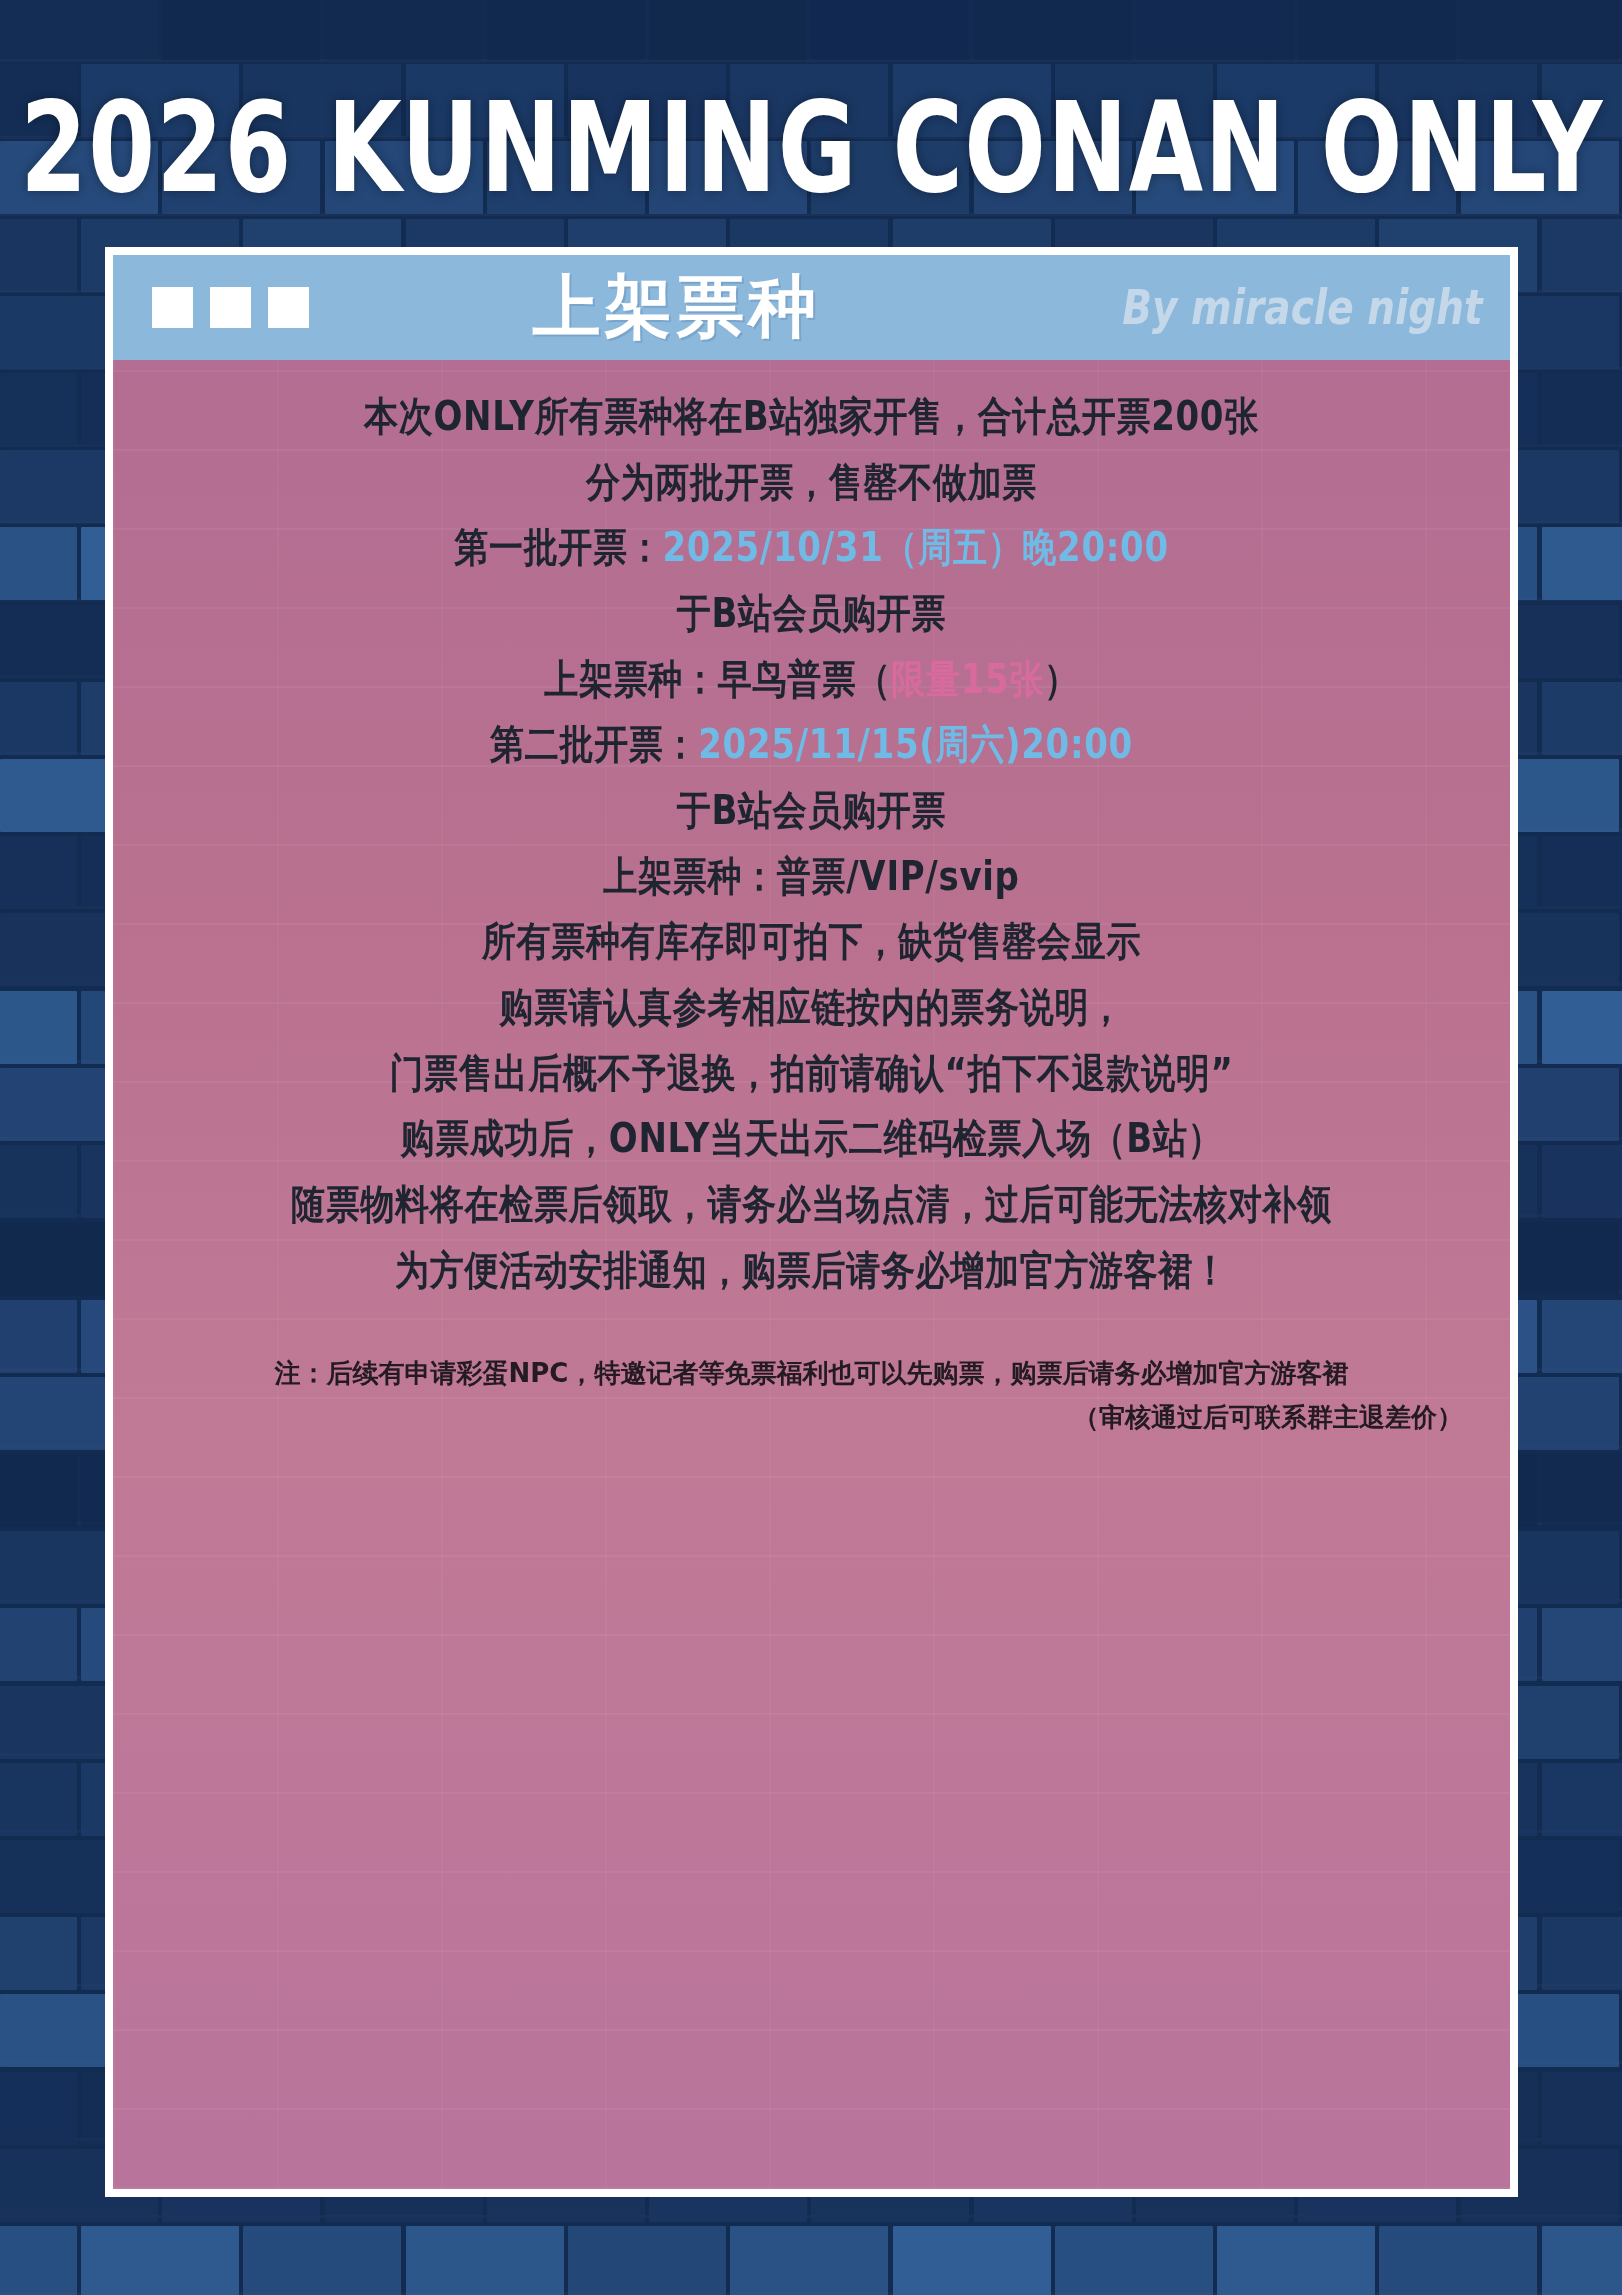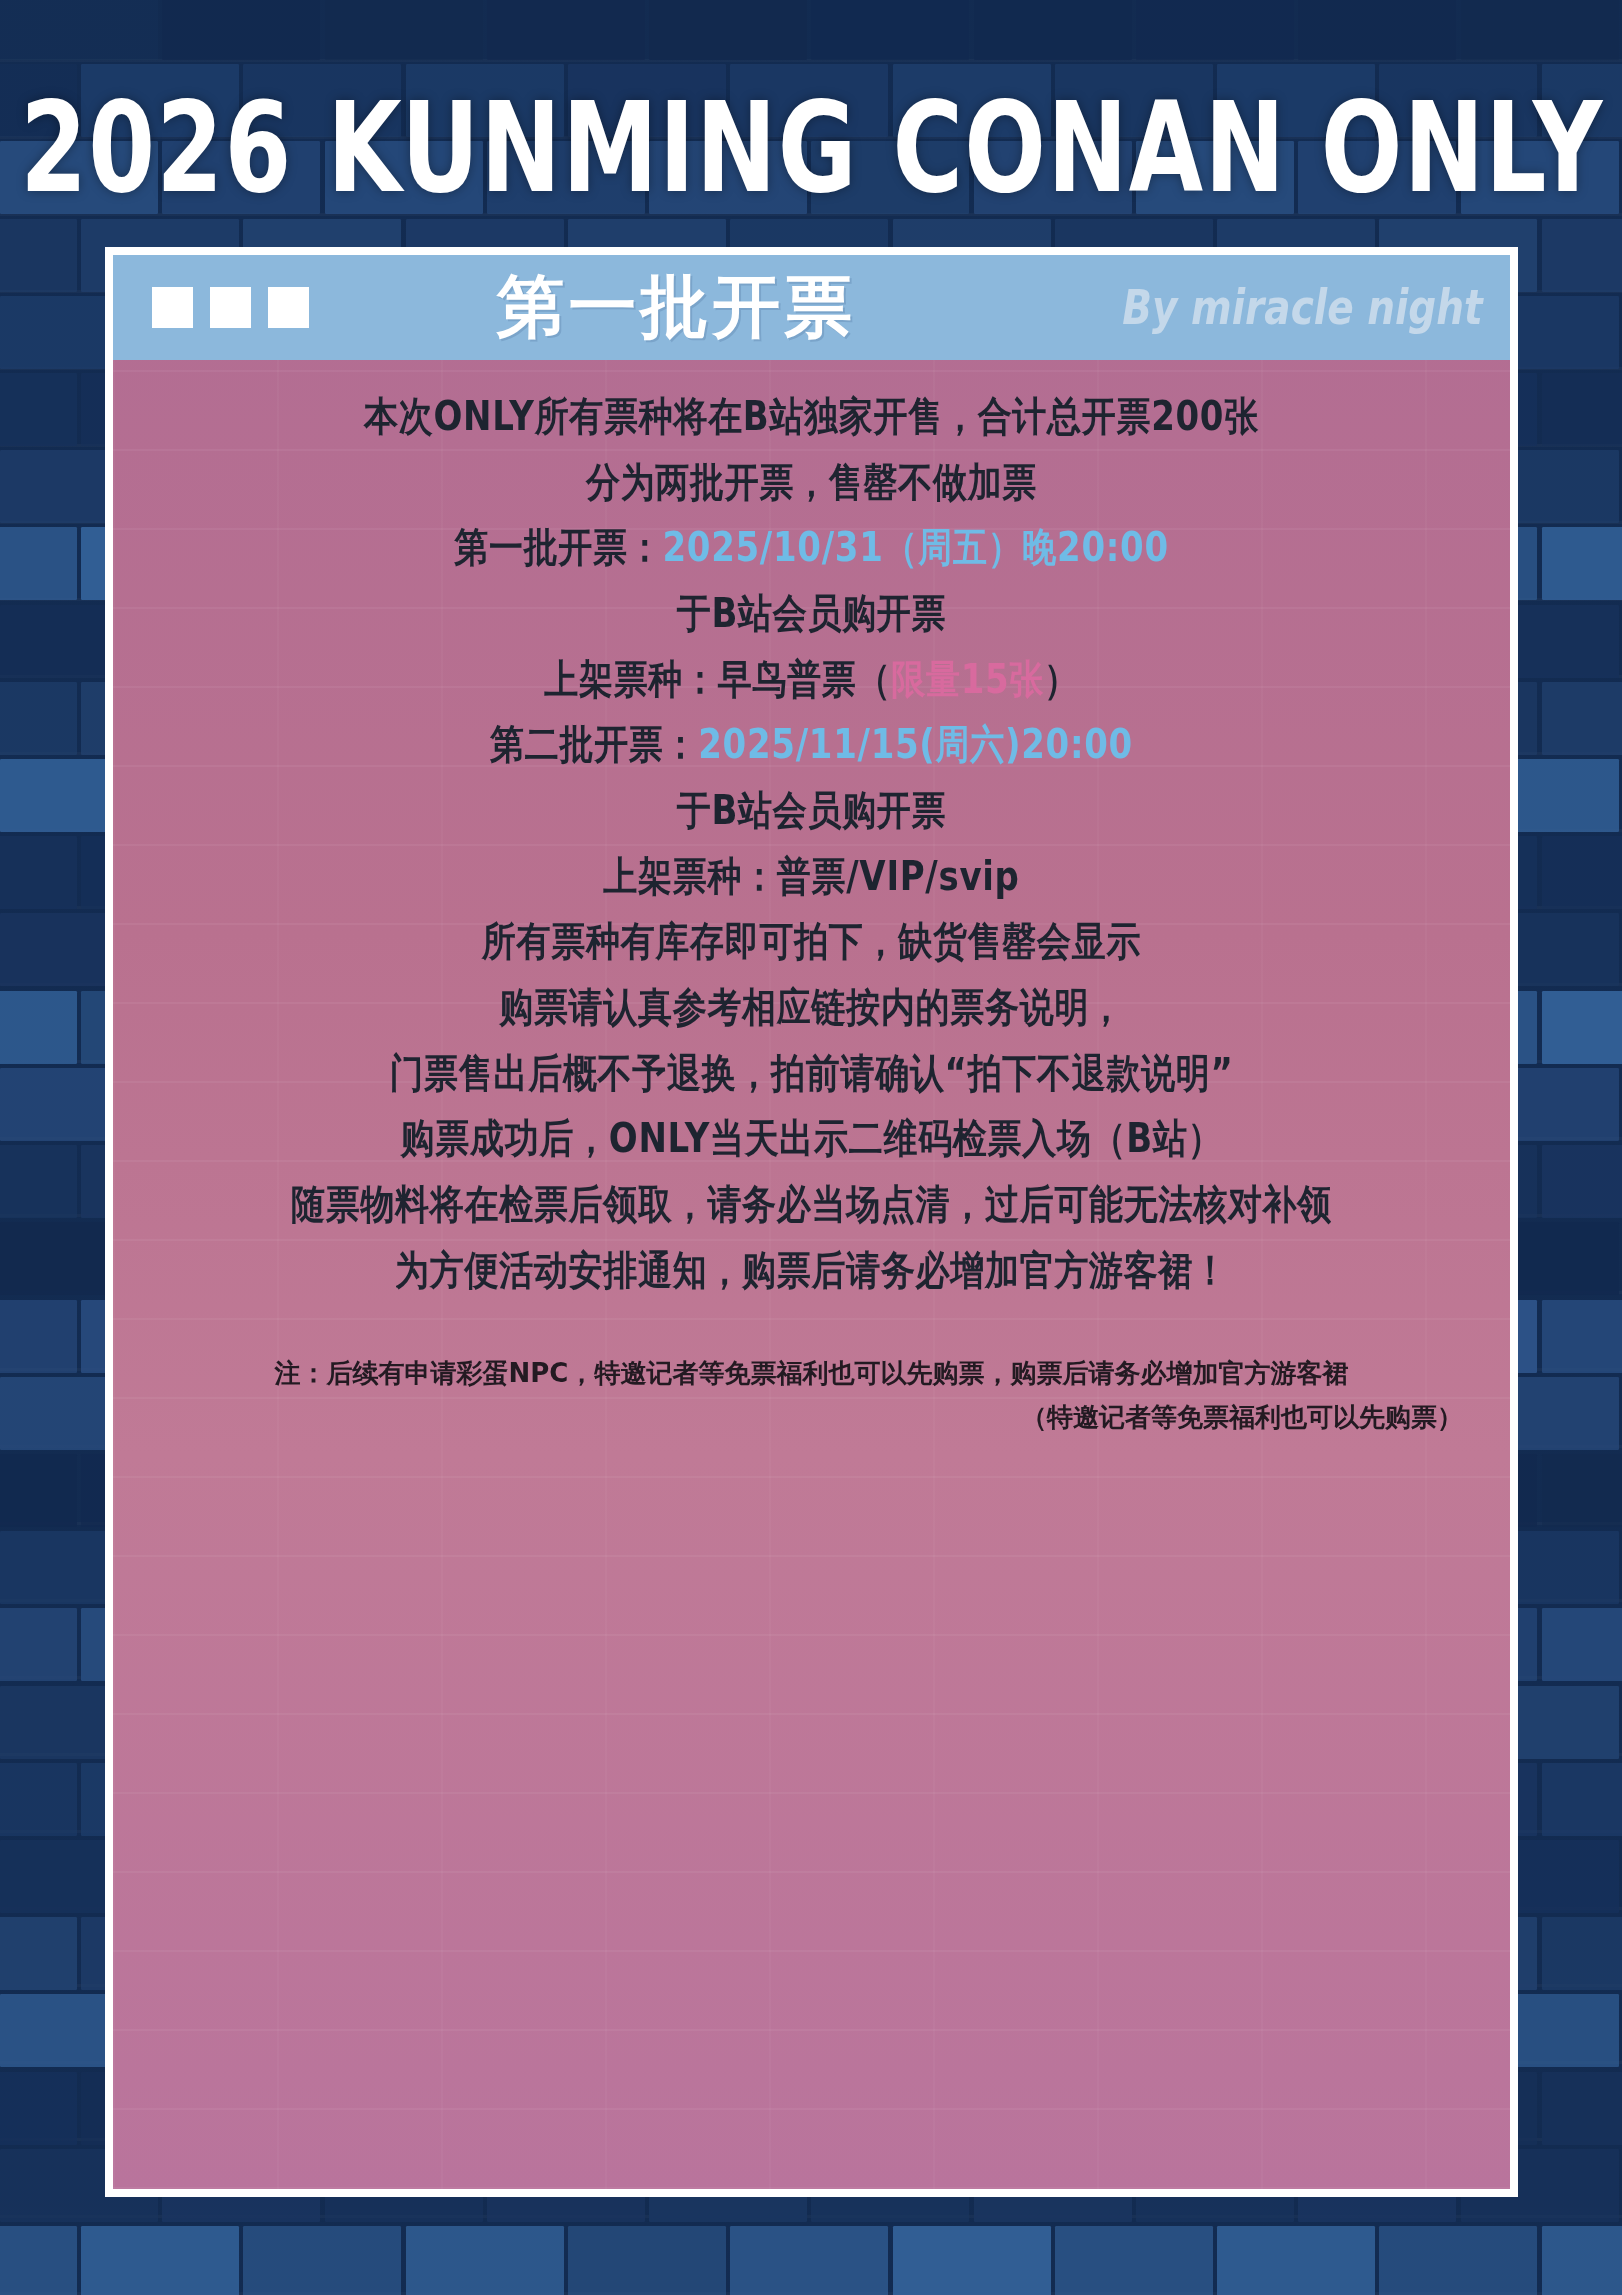--- a/index.html
+++ b/index.html
@@ -530,21 +530,21 @@
 
   <div id="panel">
     <div id="panel-inner">
 
       <div id="header-bar">
         <div id="squares">
           <div class="sq"></div>
           <div class="sq"></div>
           <div class="sq"></div>
         </div>
-        <div id="header-title">第一批开票</div>
+        <div id="header-title">上架票种</div>
         <div id="header-byline">By miracle night</div>
       </div>
 
       <div id="body-text">
 
         <p class="line">本次ONLY所有票种将在B站独家开售，合计总开票200张</p>
 
         <p class="line">分为两批开票，售罄不做加票</p>
 
         <p class="line">
@@ -574,19 +574,19 @@
         <p class="line">购票成功后，ONLY当天出示二维码检票入场（B站）</p>
 
         <p class="line">随票物料将在检票后领取，请务必当场点清，过后可能无法核对补领</p>
 
         <p class="line">为方便活动安排通知，购票后请务必增加官方游客裙！</p>
       </div>
 
 
       <div id="footnotes">
         <p class="fnote">注：后续有申请彩蛋NPC，特邀记者等免票福利也可以先购票，购票后请务必增加官方游客裙</p>
-        <p class="fnote right">（特邀记者等免票福利也可以先购票）</p>
+        <p class="fnote right">（审核通过后可联系群主退差价）</p>
       </div>
 
     </div>
   </div>
 </div>
 
 
 </body></html>

